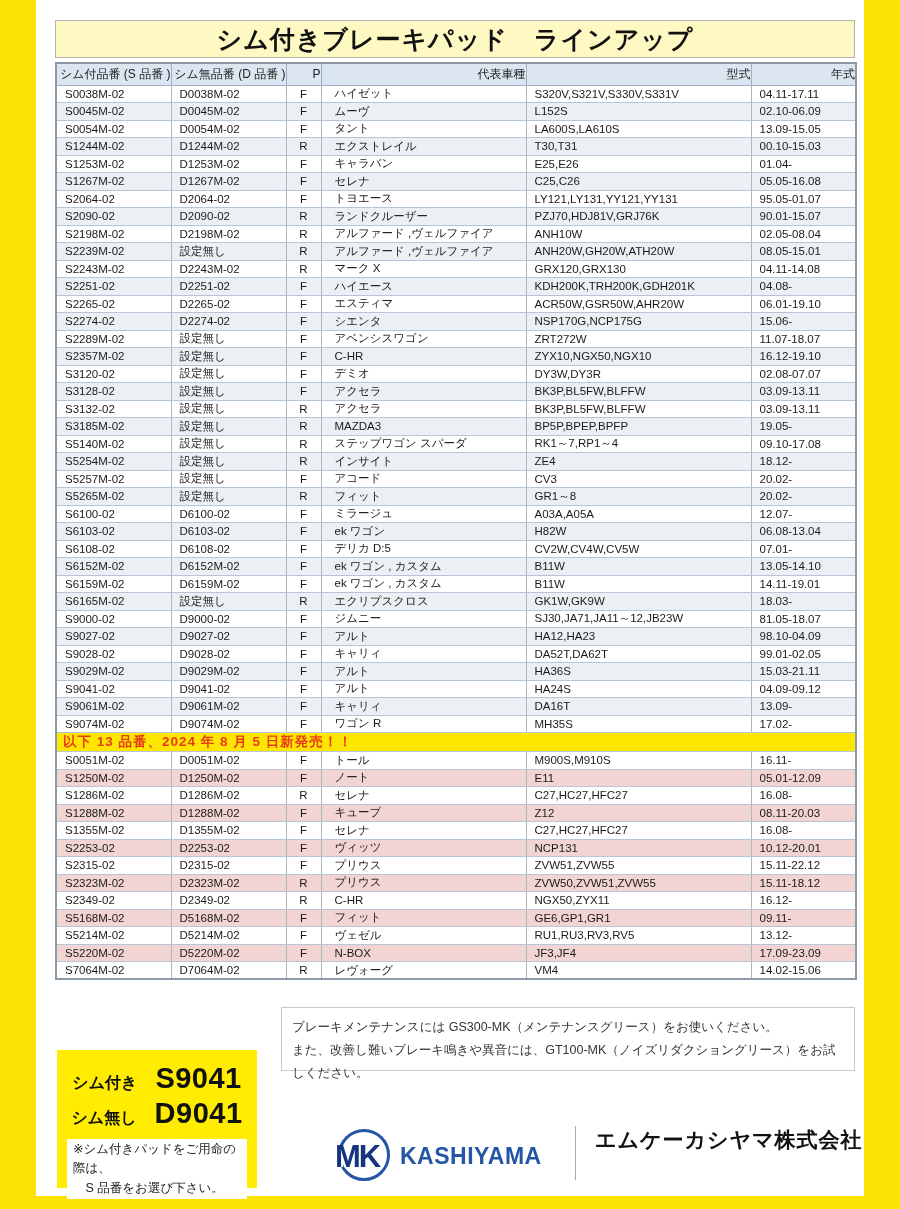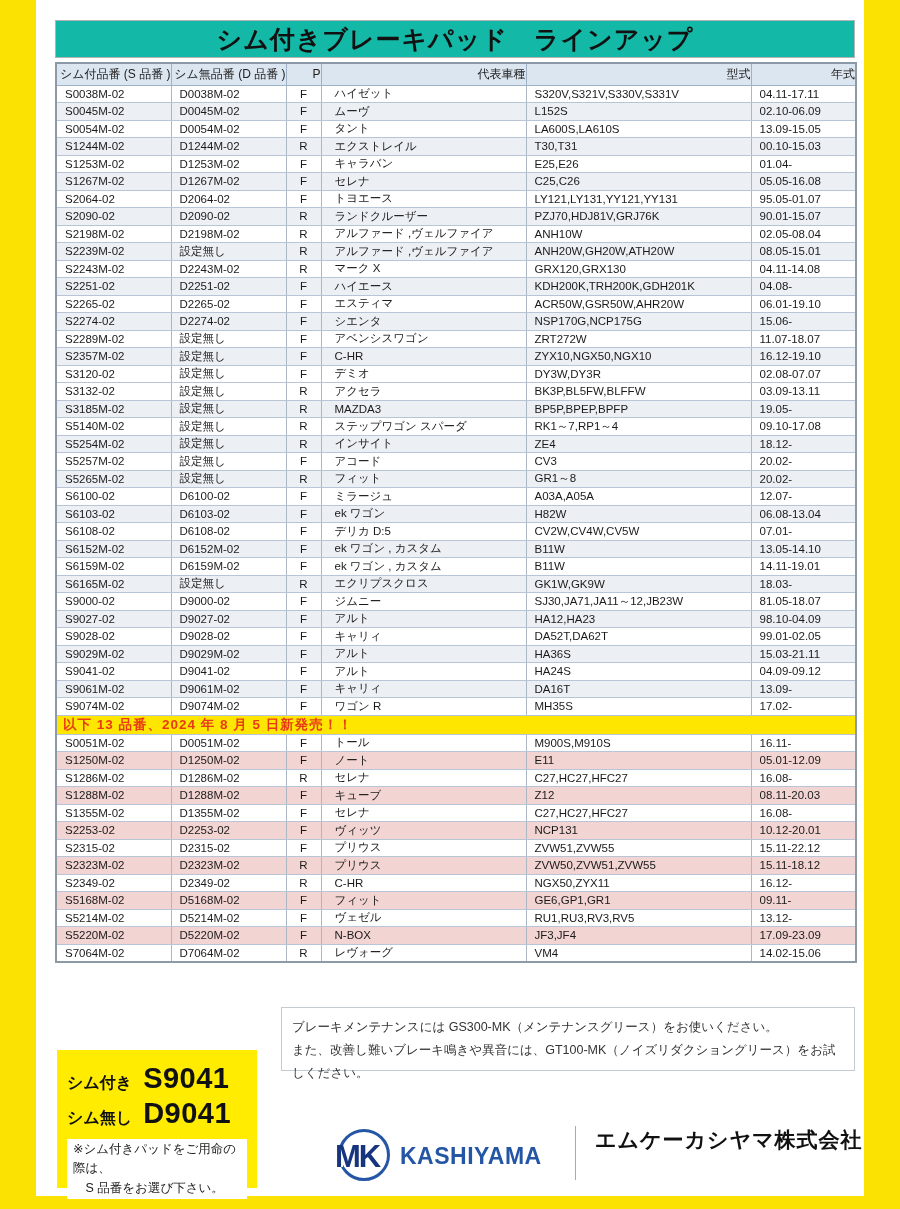--- a/index.html
+++ b/index.html
@@ -10,21 +10,21 @@
     font-family:"Liberation Sans","DejaVu Sans",sans-serif;
     color:#1a1a1a;
     overflow:hidden;
   }
   .panel {
     position:absolute; left:36px; top:0; width:828px; height:1196px;
     background:#ffffff;
   }
   .title-box {
     position:absolute; left:55px; top:20px; width:800px; height:38px;
-    border:1px solid #b3b3b3; background:#14b8a6;
+    border:1px solid #b3b3b3; background:#fef9c3;
     display:flex; align-items:center; justify-content:center;
     font-size:25px; font-weight:bold; letter-spacing:1px; color:#111;
   }
   table.lineup {
     position:absolute; left:55px; top:62px; width:800px;
     border-collapse:collapse; table-layout:fixed;
     border:2px solid #8c99a6;
   }
   table.lineup th {
     background:#dce6f1; font-size:12px; font-weight:normal; color:#222;
@@ -45,21 +45,21 @@
   table.lineup td.c4, table.lineup td.c5 { padding-left:8px; }
   table.lineup td.banner-cell {
     background:#ffe600; color:#e83a17; font-weight:bold; font-size:13.5px;
     text-align:left; height:18px; letter-spacing:1px;
   }
   .shim-box {
     position:absolute; left:57px; top:1050px; width:200px; height:138px;
     background:#ffec00; padding:10px 10px 8px 10px;
   }
   .shim-line {
-    display:flex; align-items:baseline; gap:11px;
+    display:flex; align-items:baseline; justify-content:center; gap:18px;
     margin-top:2px;
   }
   .shim-label { font-size:16px; font-weight:bold; color:#111; }
   .shim-code  { font-size:29px; font-weight:bold; color:#111; letter-spacing:0.5px; }
   .shim-note {
     background:#ffffff; margin-top:9px; padding:1px 6px;
     font-size:12.5px; line-height:1.55; color:#222;
   }
   .grease-box {
     position:absolute; left:281px; top:1007px; width:574px; height:64px;
@@ -246,20 +246,28 @@
         <td class="c5">16.12-19.10</td>
       </tr>
       <tr>
         <td class="c0">S3120-02</td>
         <td class="c1">設定無し</td>
         <td class="c2">F</td>
         <td class="c3">デミオ</td>
         <td class="c4">DY3W,DY3R</td>
         <td class="c5">02.08-07.07</td>
       </tr>
+      <tr class="alt">
+        <td class="c0">S3128-02</td>
+        <td class="c1">設定無し</td>
+        <td class="c2">F</td>
+        <td class="c3">アクセラ</td>
+        <td class="c4">BK3P,BL5FW,BLFFW</td>
+        <td class="c5">03.09-13.11</td>
+      </tr>
       <tr>
         <td class="c0">S3132-02</td>
         <td class="c1">設定無し</td>
         <td class="c2">R</td>
         <td class="c3">アクセラ</td>
         <td class="c4">BK3P,BL5FW,BLFFW</td>
         <td class="c5">03.09-13.11</td>
       </tr>
       <tr class="alt">
         <td class="c0">S3185M-02</td>

